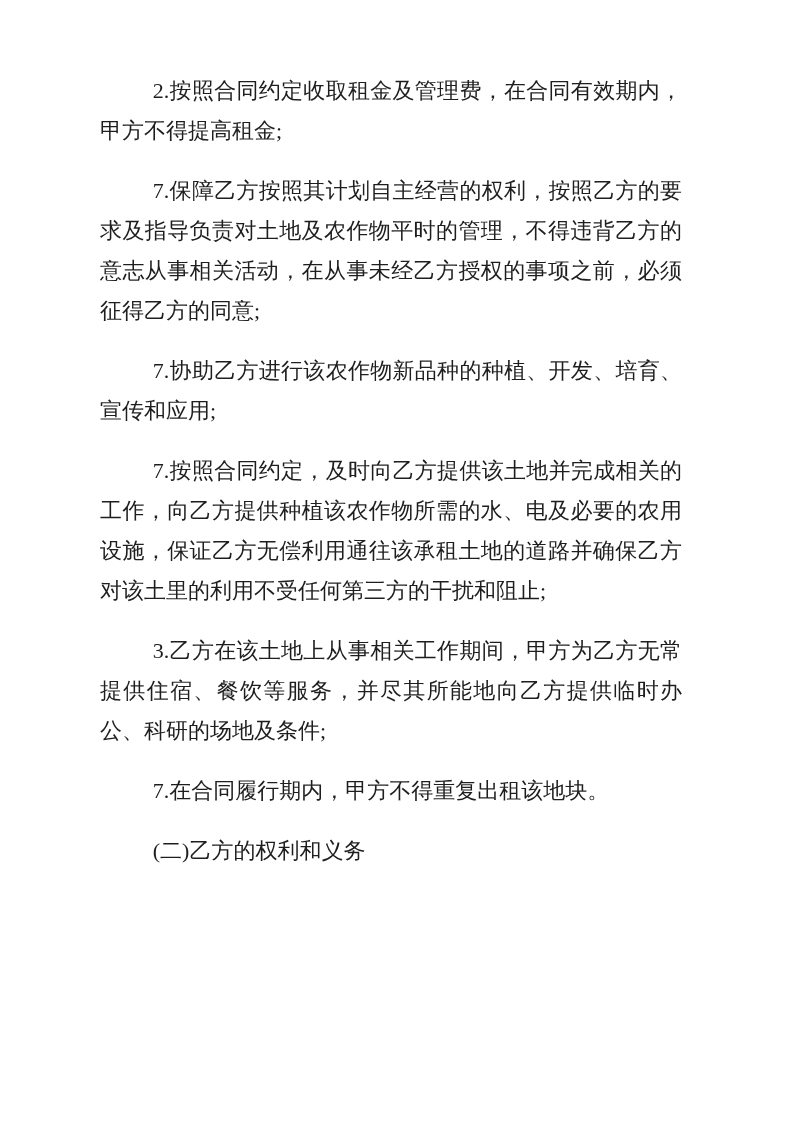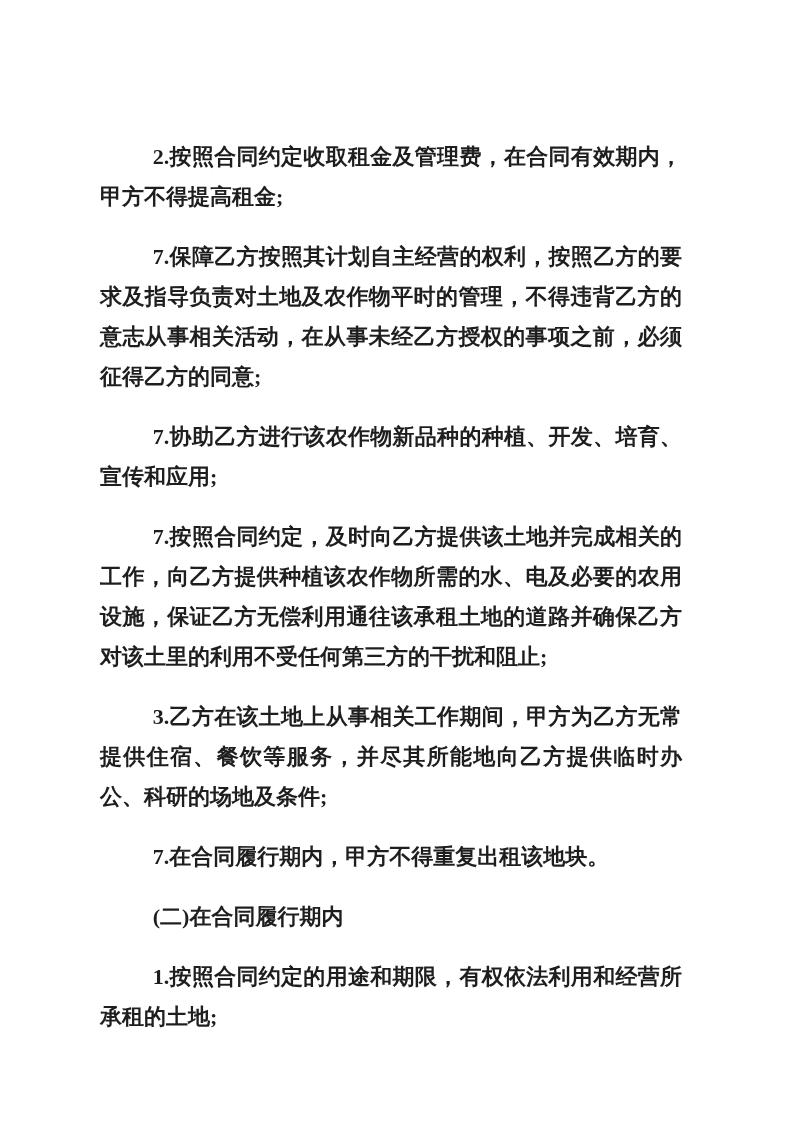--- a/index.html
+++ b/index.html
@@ -13,41 +13,39 @@
     overflow: hidden;
   }
   .page {
     width: 800px;
     height: 1132px;
     background: #ffffff;
     box-sizing: border-box;
   }
   .doc-body {
     box-sizing: border-box;
-    padding: 117px 118px 0 100px;
+    padding: 51px 118px 0 100px;
     font-family: "Liberation Serif", "DejaVu Serif", serif;
     font-size: 22px;
     line-height: 40px;
     color: #1e1e1e;
     text-align: justify;
-    font-weight: bold;
   }
   .para {
     margin: 20px 0;
     text-indent: 2.4em;
     word-break: break-all;
   }
 </style>
 </head>
 <body style="background: rgb(255, 255, 255);">
 
 <div class="page">
   <div class="doc-body" style="color: rgb(30, 30, 30);">
       <p class="para">2.按照合同约定收取租金及管理费，在合同有效期内，甲方不得提高租金;</p>
       <p class="para">7.保障乙方按照其计划自主经营的权利，按照乙方的要求及指导负责对土地及农作物平时的管理，不得违背乙方的意志从事相关活动，在从事未经乙方授权的事项之前，必须征得乙方的同意;</p>
       <p class="para">7.协助乙方进行该农作物新品种的种植、开发、培育、宣传和应用;</p>
       <p class="para">7.按照合同约定，及时向乙方提供该土地并完成相关的工作，向乙方提供种植该农作物所需的水、电及必要的农用设施，保证乙方无偿利用通往该承租土地的道路并确保乙方对该土里的利用不受任何第三方的干扰和阻止;</p>
       <p class="para">3.乙方在该土地上从事相关工作期间，甲方为乙方无常提供住宿、餐饮等服务，并尽其所能地向乙方提供临时办公、科研的场地及条件;</p>
       <p class="para">7.在合同履行期内，甲方不得重复出租该地块。</p>
-      <p class="para">(二)在合同履行期内</p>
-      <p class="para">1.按照合同约定的用途和期限，有权依法利用和经营所承租的土地;</p>
+      <p class="para">(二)乙方的权利和义务</p>
     </div>
 </div>
 
 </body></html>

